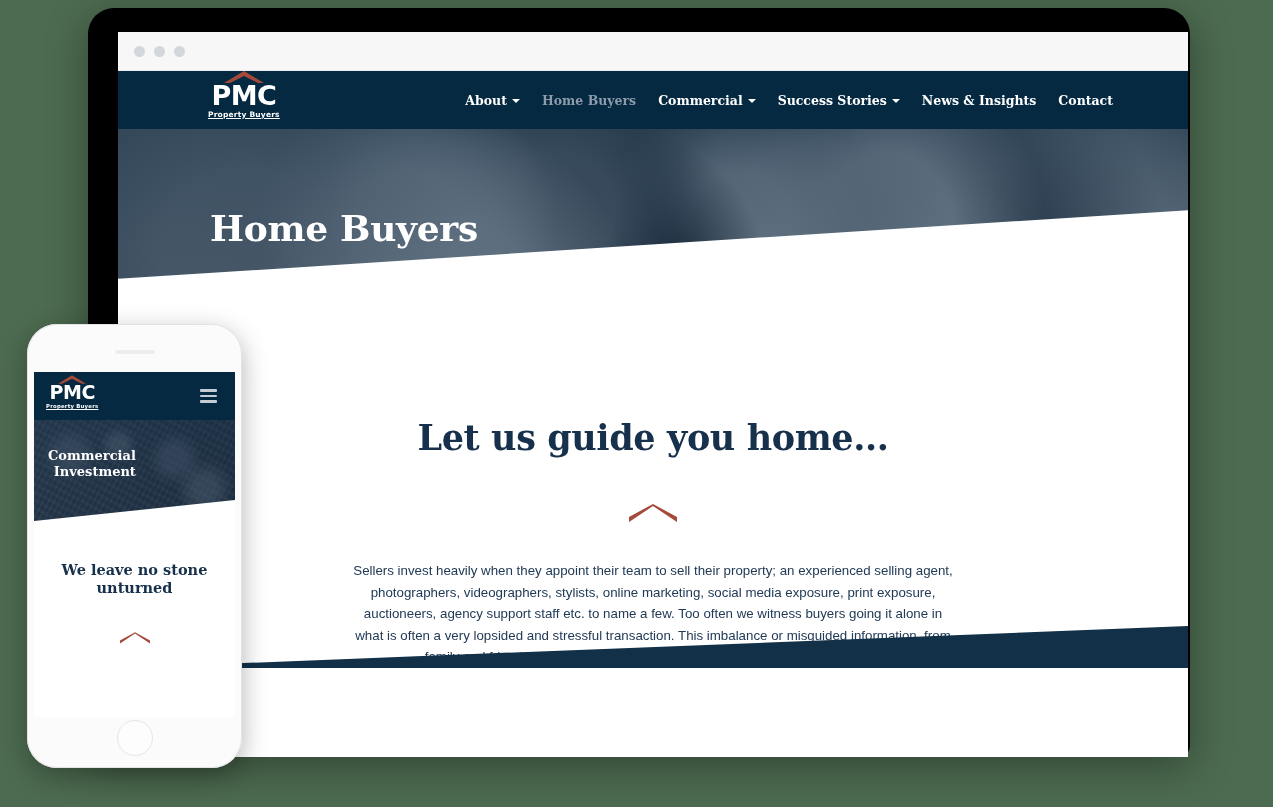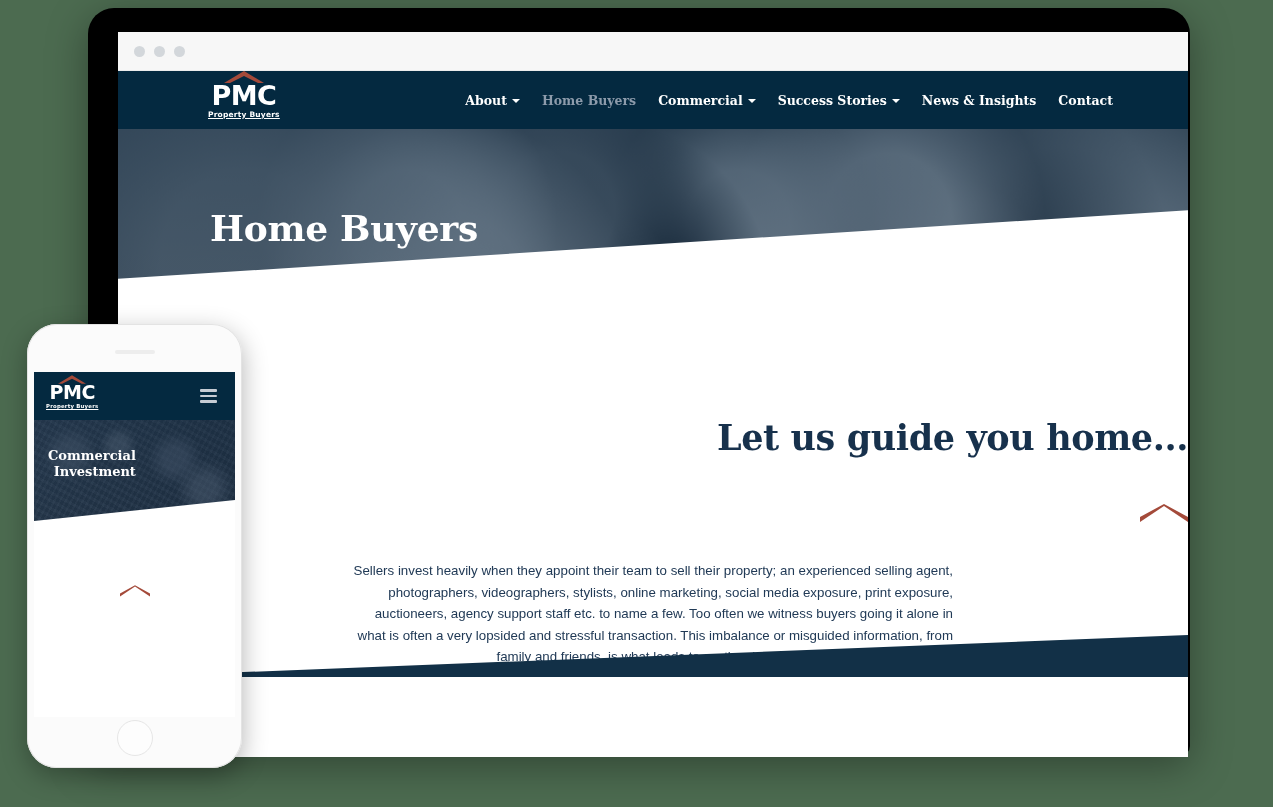--- a/index.html
+++ b/index.html
@@ -164,22 +164,22 @@
     font-family: "DejaVu Serif", serif;
     font-weight: bold;
     font-size: 36px;
     letter-spacing: -0.3px;
   }
 
   
   .content {
     position: relative;
     background: #ffffff;
-    padding: 58px 0 9px 0;
-    text-align: right;
+    padding: 58px 0 0 0;
+    text-align: center;
   }
   .h2 {
     font-family: "DejaVu Serif", serif;
     font-weight: bold;
     font-size: 35px;
     color: #17314c;
     margin: 0 0 12px 0;
     letter-spacing: -0.4px;
   }
   .lede {
@@ -426,20 +426,21 @@
       <div class="phone-hero-photo"></div>
       <div class="phone-hero-tint"></div>
       <div class="phone-hero-wedge"></div>
       <div class="phone-hero-title">
         <div>Commercial</div>
         <div>Investment</div>
       </div>
     </div>
 
     <div class="phone-body">
+      <h2 class="phone-h2">We leave no stone unturned</h2>
       <svg class="phone-chev" viewBox="0 0 48 20">
         <path d="M0 18 L24 2 L48 18 L48 13 L24 0 L0 13 Z" fill="#a44a3a"></path>
       </svg>
     </div>
 
   </div>
   <div class="home-button"></div>
 </div>
 
 </body></html>

